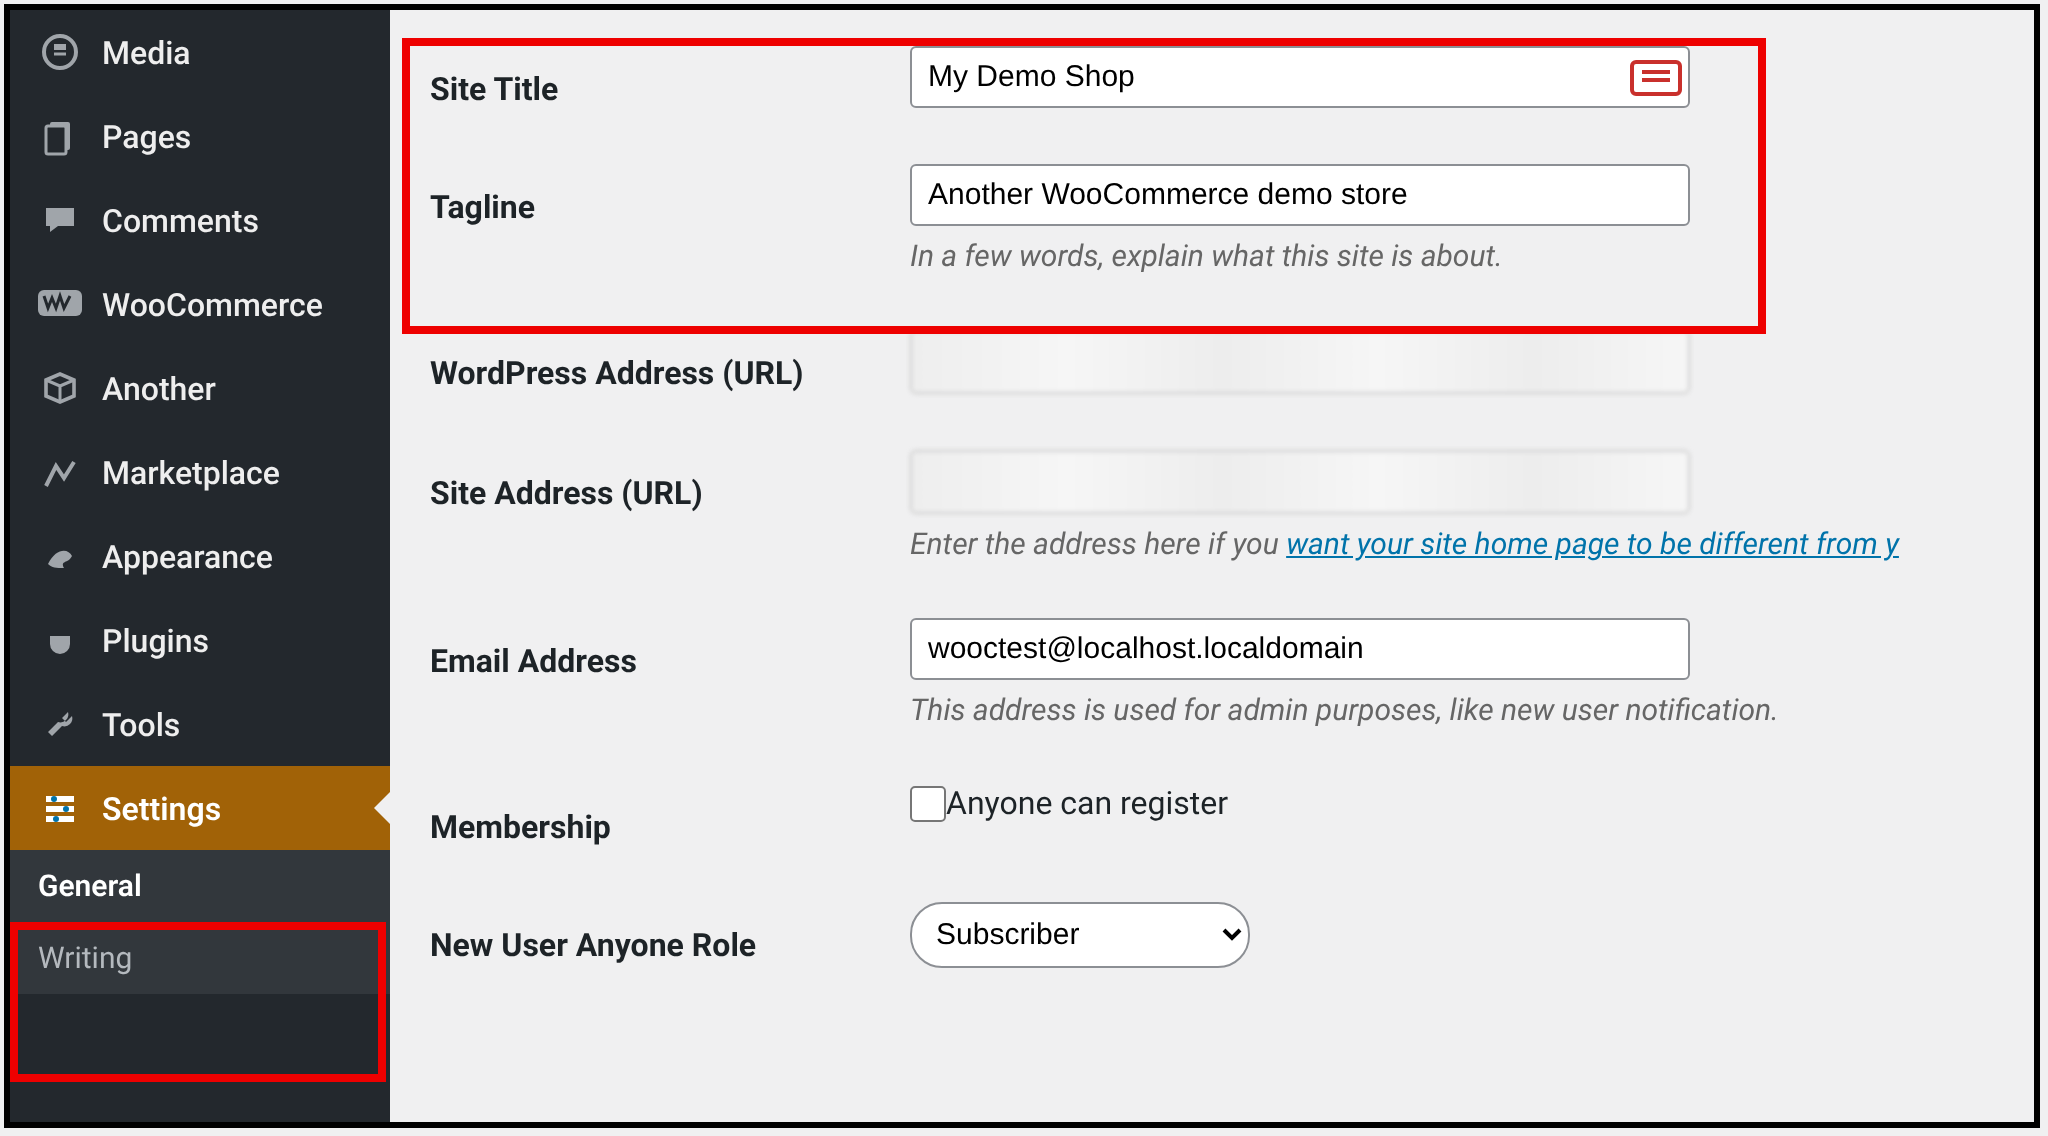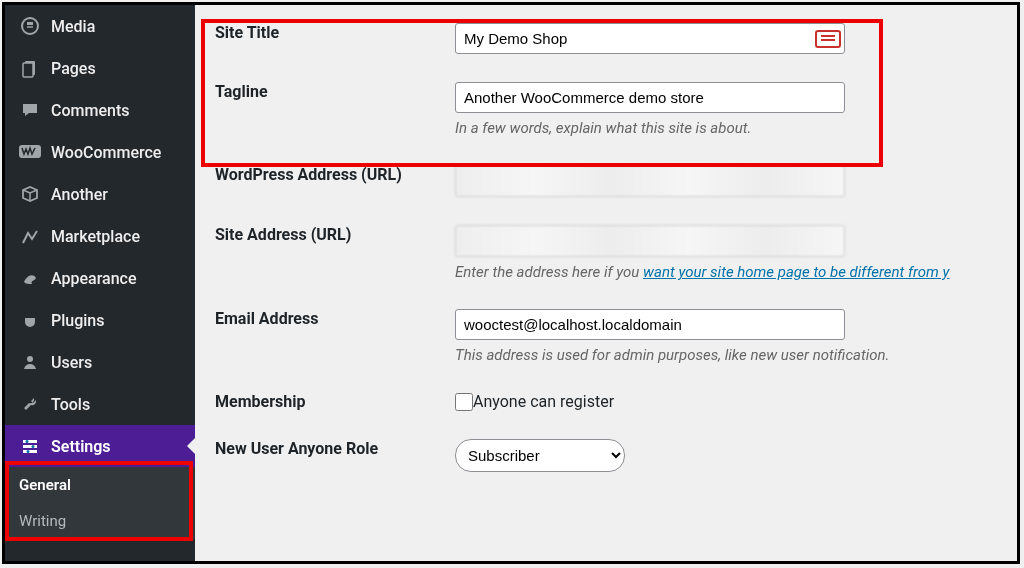--- a/index.html
+++ b/index.html
@@ -39,21 +39,21 @@
 }
 .menu-item .mi-icon {
   width: 22px;
   height: 22px;
   margin-right: 10px;
   display: inline-flex;
   align-items: center;
   justify-content: center;
 }
 .menu-item.active {
-  background: #4c1d95;
+  background: #a16207;
   color: #fff;
   position: relative;
   font-weight: 600;
 }
 .menu-item.active::after {
   content: "";
   position: absolute;
   right: -1px;
   top: 50%;
   margin-top: -9px;
@@ -85,21 +85,21 @@
 }
 .form-row {
   display: flex;
   margin-bottom: 28px;
 }
 .form-row .label {
   width: 240px;
   font-weight: 700;
   font-size: 16px;
   color: #1d2327;
-  padding-top: 0;
+  padding-top: 12px;
 }
 .form-row .field {
   flex: 1;
 }
 input[type="text"], input[type="email"], select {
   font-size: 15px;
   padding: 6px 8px;
   border: 1px solid #8c8f94;
   border-radius: 3px;
   background: #fff;
@@ -249,29 +249,20 @@
 
     <div class="menu-item">
       <span class="mi-icon">
         <svg width="20" height="20" viewBox="0 0 20 20" fill="#a0a5aa">
             <path d="M7 4v4M13 4v4M5 8h10v4a5 5 0 01-10 0z"></path>
           </svg>
       </span>
       <span>Plugins</span>
     </div>
 
-    <div class="menu-item">
-      <span class="mi-icon">
-        <svg width="20" height="20" viewBox="0 0 20 20" fill="#a0a5aa">
-            <circle cx="10" cy="7" r="3"></circle>
-            <path d="M4 17c1-4 4-5 6-5s5 1 6 5z"></path>
-          </svg>
-      </span>
-      <span>Users</span>
-    </div>
 
     <div class="menu-item">
       <span class="mi-icon">
         <svg width="20" height="20" viewBox="0 0 20 20" fill="#a0a5aa">
             <path d="M14 4a4 4 0 01-5 5l-5 5 2 2 5-5a4 4 0 005-5l-3 3-2-2z"></path>
           </svg>
       </span>
       <span>Tools</span>
     </div>
 

